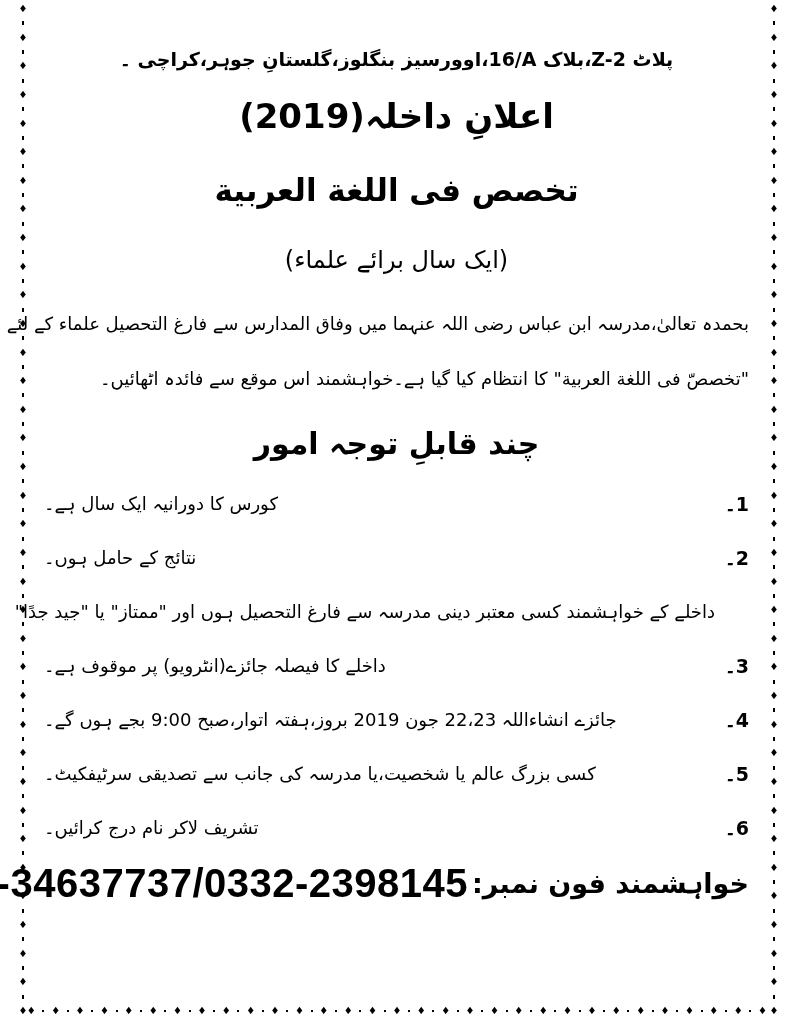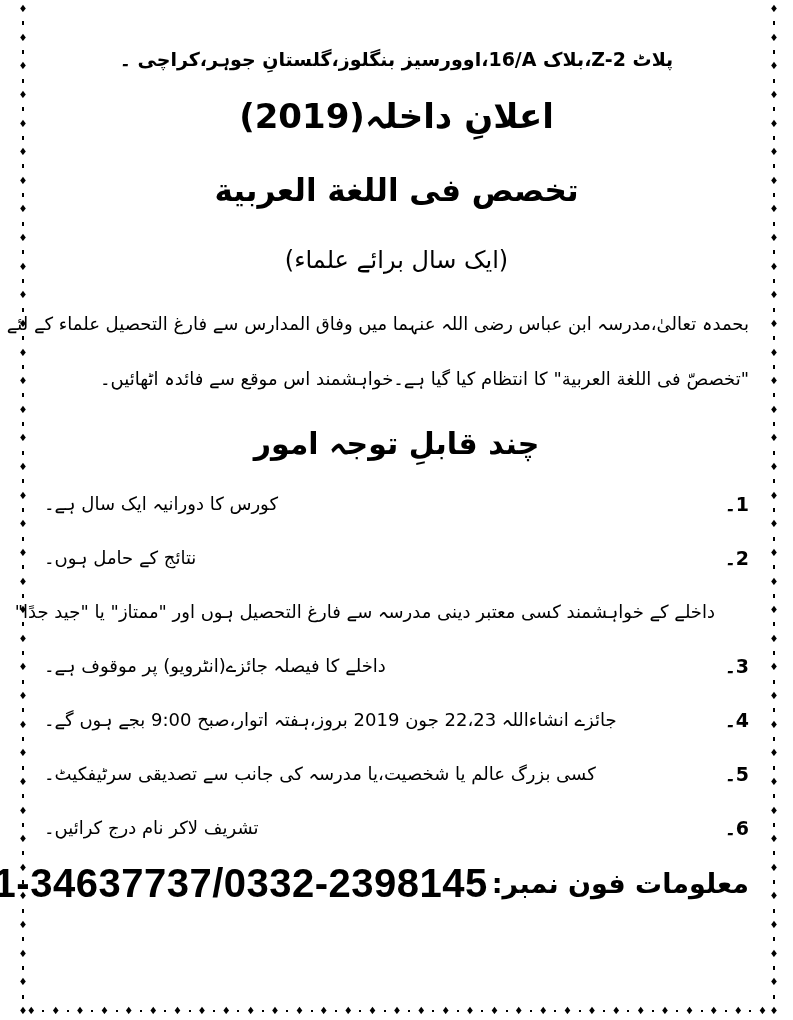--- a/index.html
+++ b/index.html
@@ -316,17 +316,17 @@
       </div>
       <div class="item">
         <span class="item-number">6۔</span>
         <div class="item-lines">
           <div class="item-line">تشریف لاکر نام درج کرائیں۔</div>
         </div>
       </div>
     </div>
 
   <div class="phone">
-    <div class="phone-label">معلومات فون نمبر:</div>
+    <div class="phone-label">خواہشمند فون نمبر:</div>
     <div class="phone-numbers">021-34637737/0332-2398145</div>
   </div>
 
 </div>
 
 </body></html>

